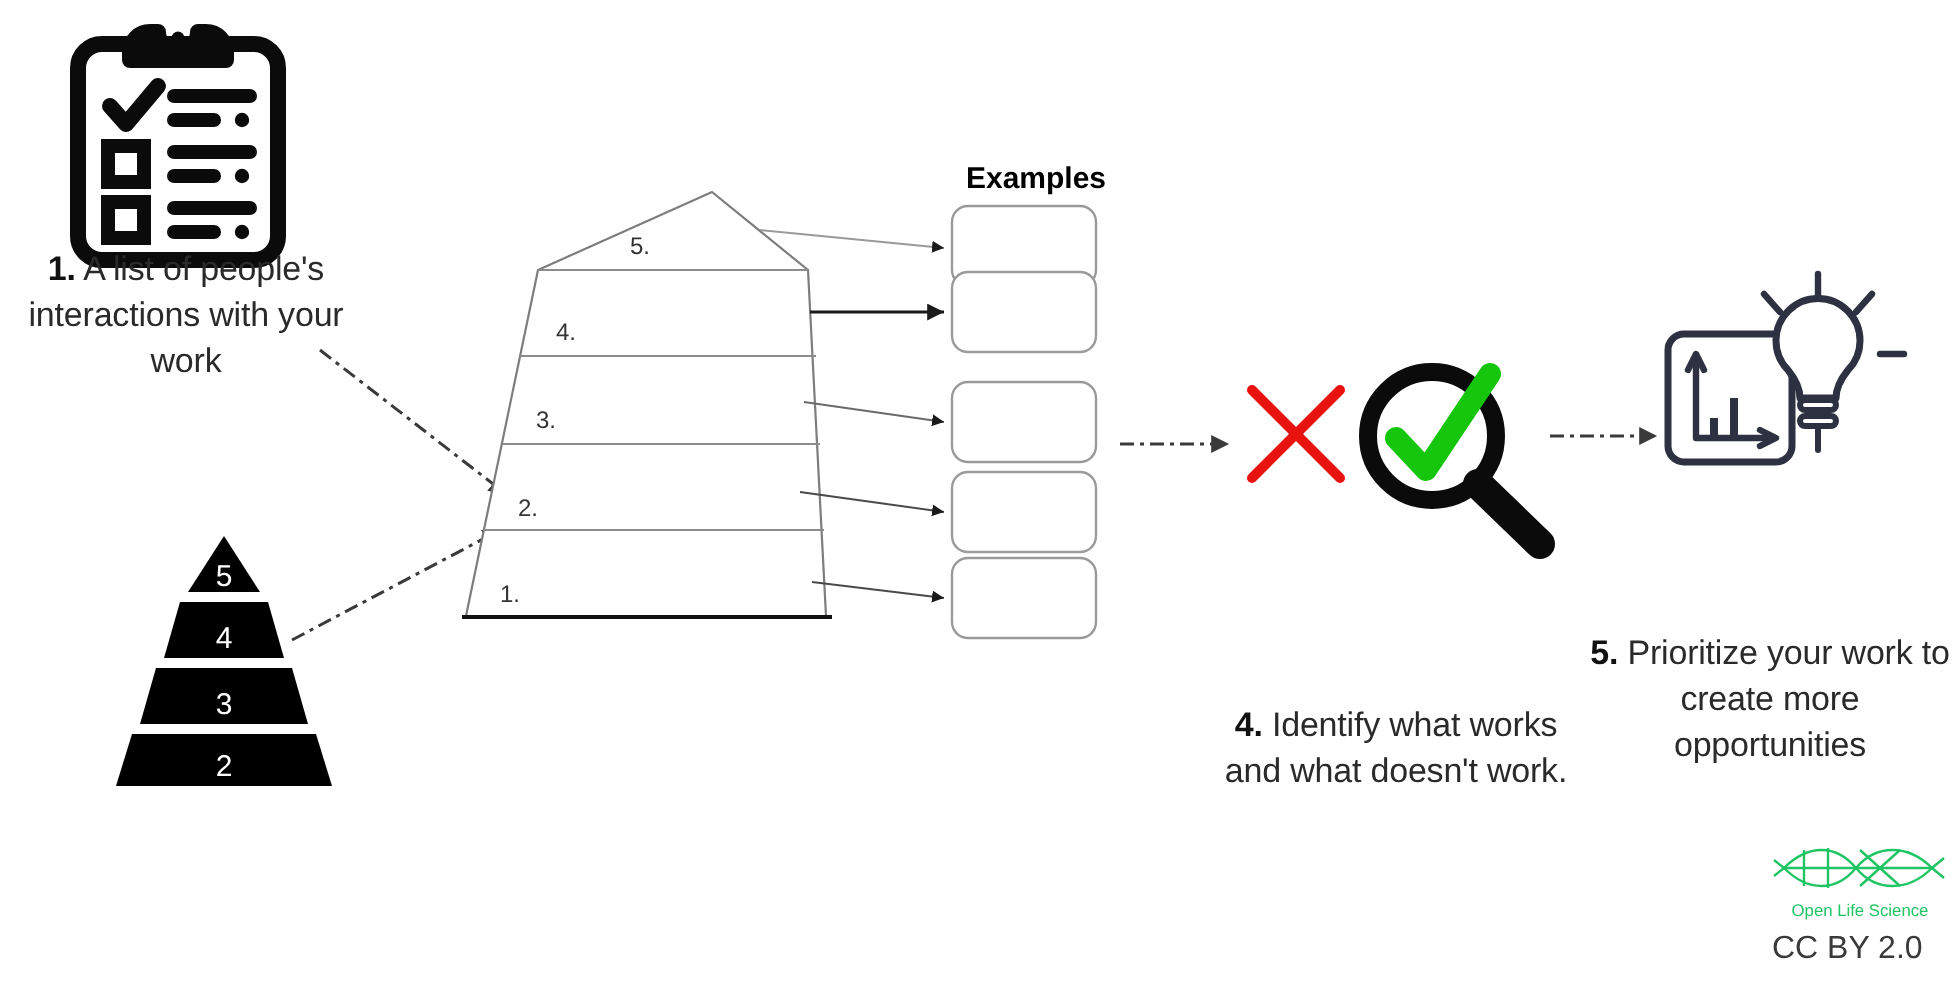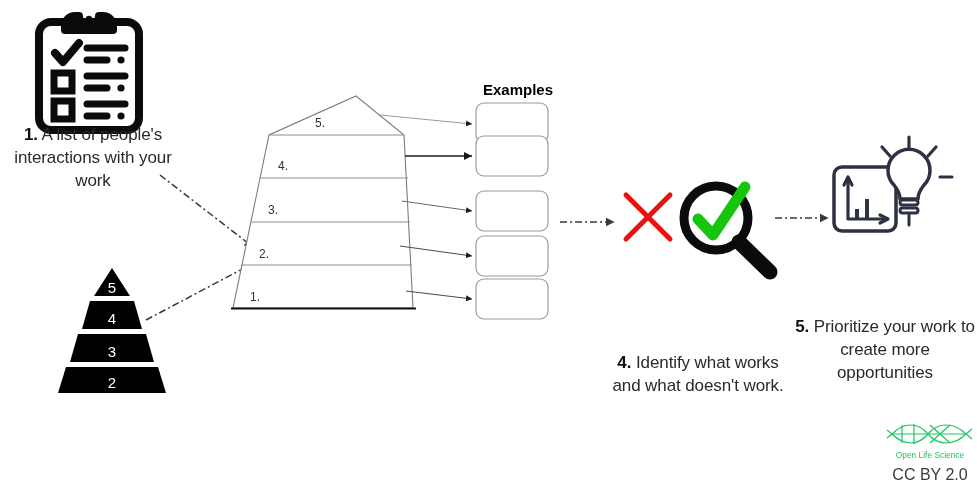--- a/index.html
+++ b/index.html
@@ -49,21 +49,21 @@
   #step5-icon{left:828px;top:133px;width:128px;height:112px;}
   #step5-caption{left:790px;top:316px;width:190px;}
 
   
   #connectors{left:0;top:0;width:977px;height:495px;pointer-events:none;}
 
   
   #ols-logo{left:884px;top:416px;width:92px;height:48px;}
   #cc-text{
     position:absolute;left:886px;top:466px;width:88px;
-    text-align:center;font-size:16px;color:#3a3a3a;
+    text-align:left;font-size:16px;color:#3a3a3a;
     font-family:"Liberation Sans", sans-serif;
   }
 </style>
 </head>
 <body>
 
 <div id="stage">
 
   <svg class="abs" id="connectors" viewBox="0 0 977 495">
     <defs>

